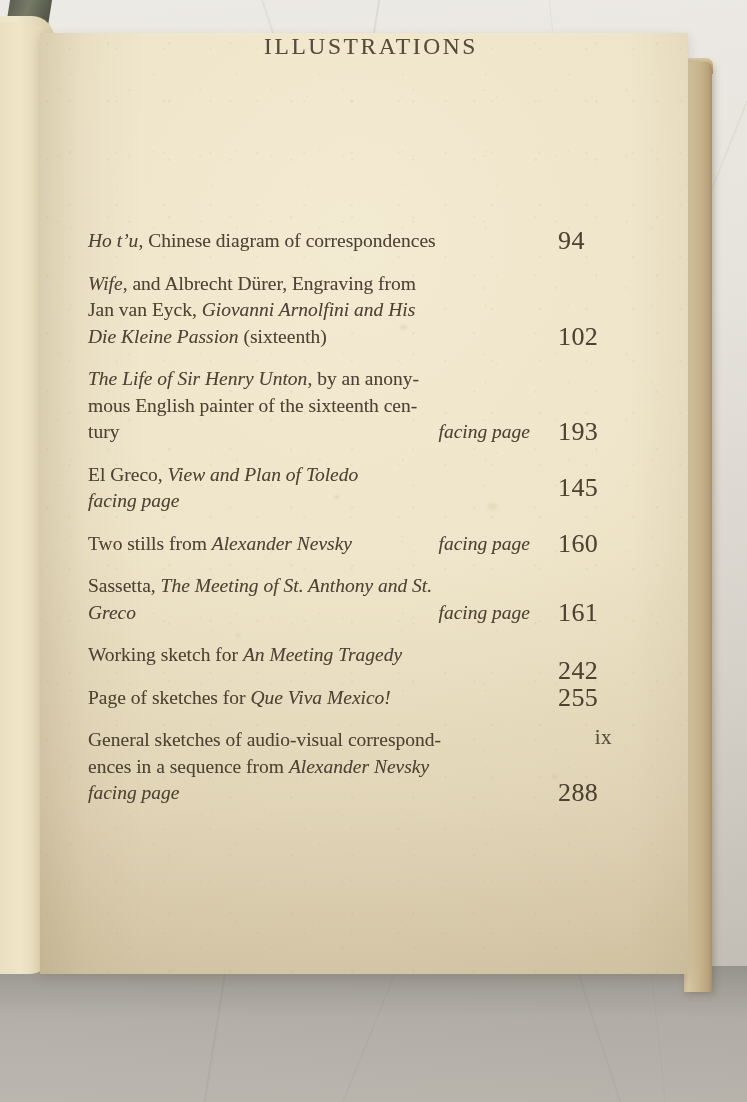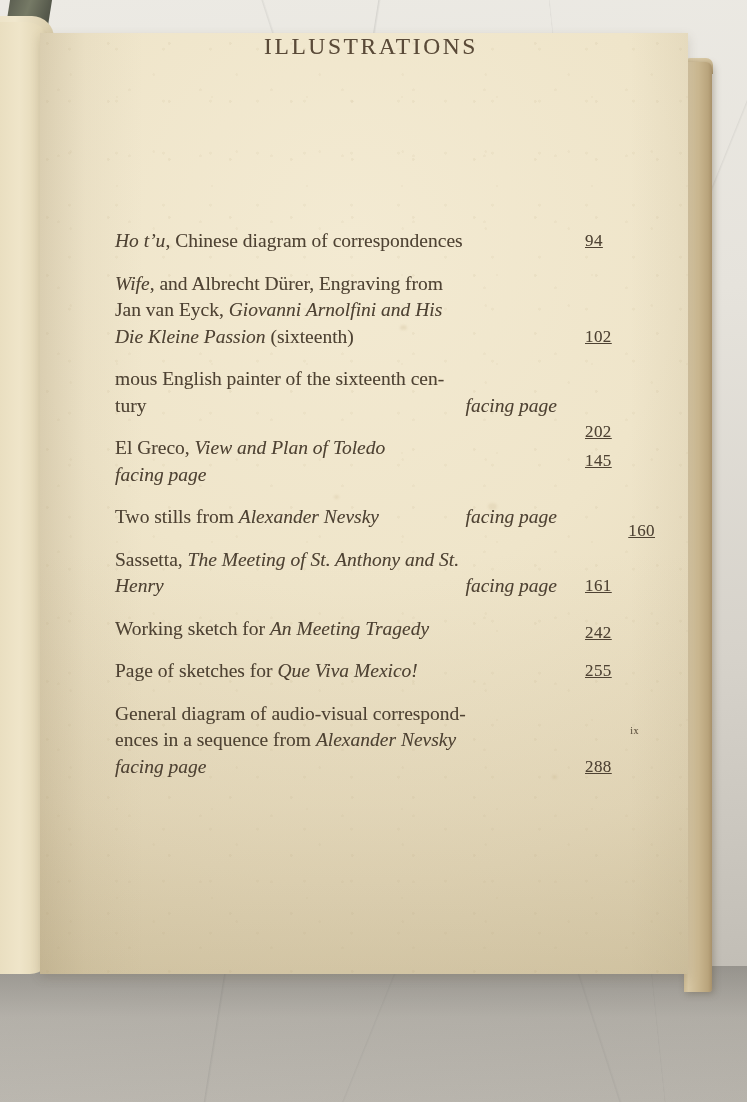--- a/index.html
+++ b/index.html
@@ -181,42 +181,40 @@
   }
   .facing {
     font-style: italic;
   }
 
   
   .pagenum {
     position: absolute;
     left: 470px;
     width: 70px;
-    font-size: 17px;
+    font-size: 26px;
     color: #4e4233;
     letter-spacing: .4px;
-    text-decoration: underline;
   }
 
   .folio {
     position: absolute;
     left: 48px;
     top: 692px;
     width: 510px;
     text-align: right;
     padding-left: 14px;
-    font-size: 10px;
+    font-size: 21px;
     color: #5b4e3c;
     letter-spacing: .5px;
   }
 
   
   .textblock, .folio {
     text-shadow: 0 0 .55px rgba(78,66,51,.26);
-    margin-left: 27px;
   }
 </style>
 </head>
 <body>
 
 <div id="scene">
 
   <div class="backdrop">
     <div class="backdrop-scratches"></div>
   </div>
@@ -256,60 +254,61 @@
           <div class="entry">
             <div class="lines">
               <p class="justified"><span class="ital">Wife</span><span>, and Albrecht Dürer, Engraving from</span></p>
               <p class="justified"><span>Jan van Eyck, </span><span class="ital">Giovanni Arnolfini and His</span></p>
               <p class=""><span class="ital">Die Kleine Passion</span><span> (sixteenth)</span></p>
             </div>
             <div class="pagenum" style="top: 53px;">102</div>
           </div>
           <div class="entry">
             <div class="lines">
+              <p class="justified"><span class="ital">The Life of Sir Henry Unton</span><span>, by an anony-</span></p>
               <p class="justified"><span>mous English painter of the sixteenth cen-</span></p>
               <p class="rightline" style="text-align: left;"><span style="float: right;"><span class="facing"> facing page</span></span><span>tury</span><span style="display: inline-block; width: 0px;"></span></p>
             </div>
-            <div class="pagenum" style="top: 53px;">202</div>
+            <div class="pagenum" style="top: 53px;">193</div>
           </div>
           <div class="entry">
             <div class="lines">
               <p class=""><span>El Greco, </span><span class="ital">View and Plan of Toledo</span></p>
               <p class="rightline"><span class="facing">facing page</span></p>
             </div>
             <div class="pagenum" style="top: 13px;">145</div>
           </div>
           <div class="entry">
             <div class="lines">
               <p class="rightline" style="text-align: left;"><span style="float: right;"><span class="facing"> facing page</span></span><span>Two stills from </span><span class="ital">Alexander Nevsky</span><span style="display: inline-block; width: 0px;"></span></p>
             </div>
-            <div class="pagenum" style="top: 14px; text-align: right;">160</div>
+            <div class="pagenum" style="top: 0px;">160</div>
           </div>
           <div class="entry">
             <div class="lines">
               <p class="justified"><span>Sassetta, </span><span class="ital">The Meeting of St. Anthony and St.</span></p>
-              <p class="rightline" style="text-align: left;"><span style="float: right;"><span class="facing"> facing page</span></span><span class="ital">Henry</span><span style="display: inline-block; width: 0px;"></span></p>
+              <p class="rightline" style="text-align: left;"><span style="float: right;"><span class="facing"> facing page</span></span><span class="ital">Greco</span><span style="display: inline-block; width: 0px;"></span></p>
             </div>
             <div class="pagenum" style="top: 26.5px;">161</div>
           </div>
           <div class="entry">
             <div class="lines">
               <p class=""><span>Working sketch for </span><span class="ital">An Meeting Tragedy</span></p>
             </div>
-            <div class="pagenum" style="top: 4px;">242</div>
+            <div class="pagenum" style="top: 16px;">242</div>
           </div>
           <div class="entry">
             <div class="lines">
               <p class=""><span>Page of sketches for </span><span class="ital">Que Viva Mexico!</span></p>
             </div>
             <div class="pagenum" style="top: 0px;">255</div>
           </div>
           <div class="entry">
             <div class="lines">
-              <p class="justified"><span>General diagram of audio-visual correspond-</span></p>
+              <p class="justified"><span>General sketches of audio-visual correspond-</span></p>
               <p class=""><span>ences in a sequence from </span><span class="ital">Alexander Nevsky</span></p>
               <p class="rightline"><span class="facing">facing page</span></p>
             </div>
             <div class="pagenum" style="top: 53px;">288</div>
           </div>
         </div>
     </div>
 
     <div class="folio">ix</div>
   </div>

